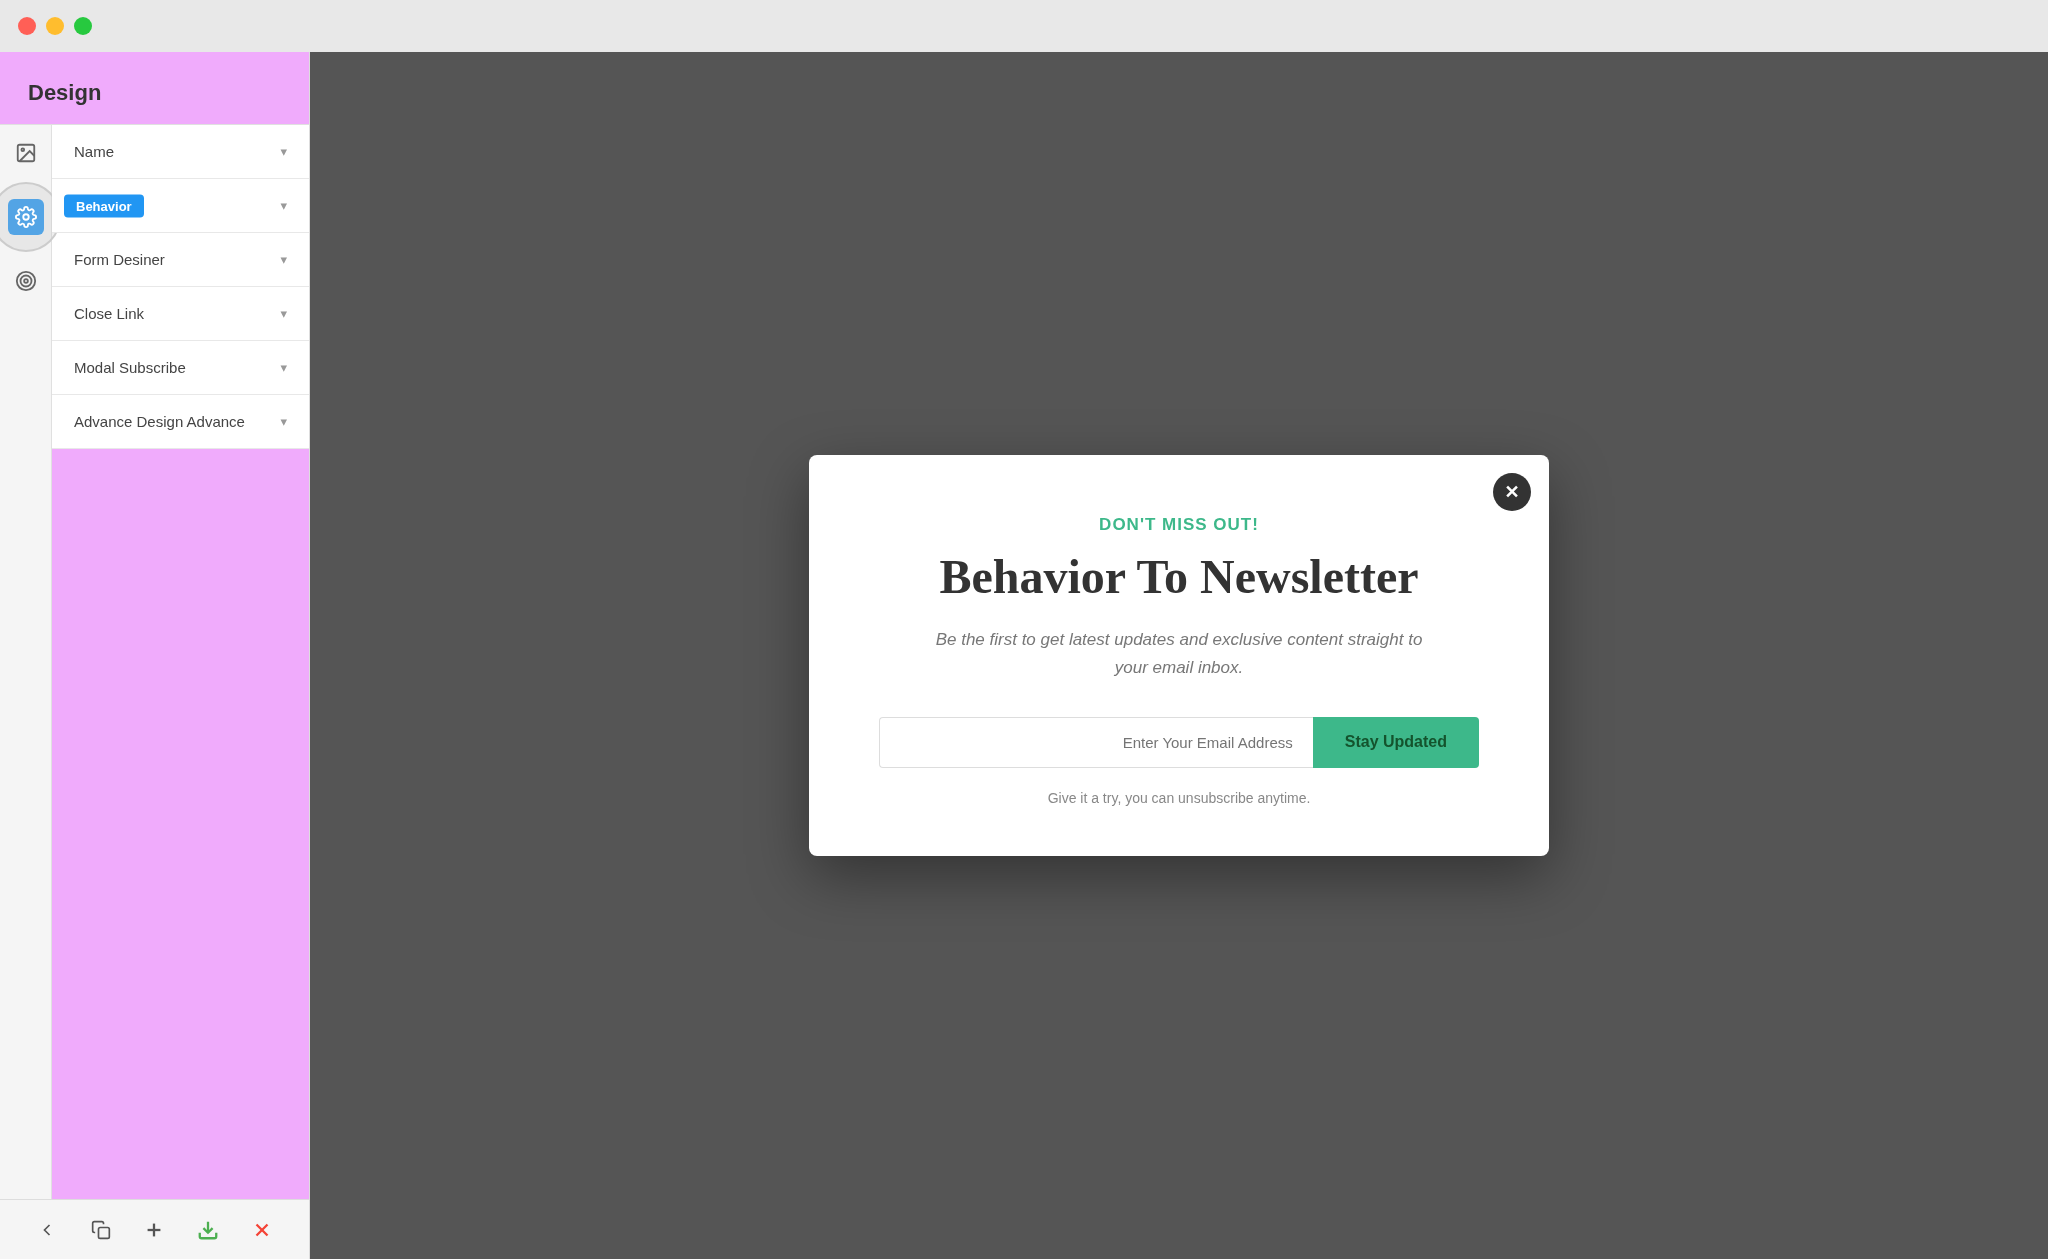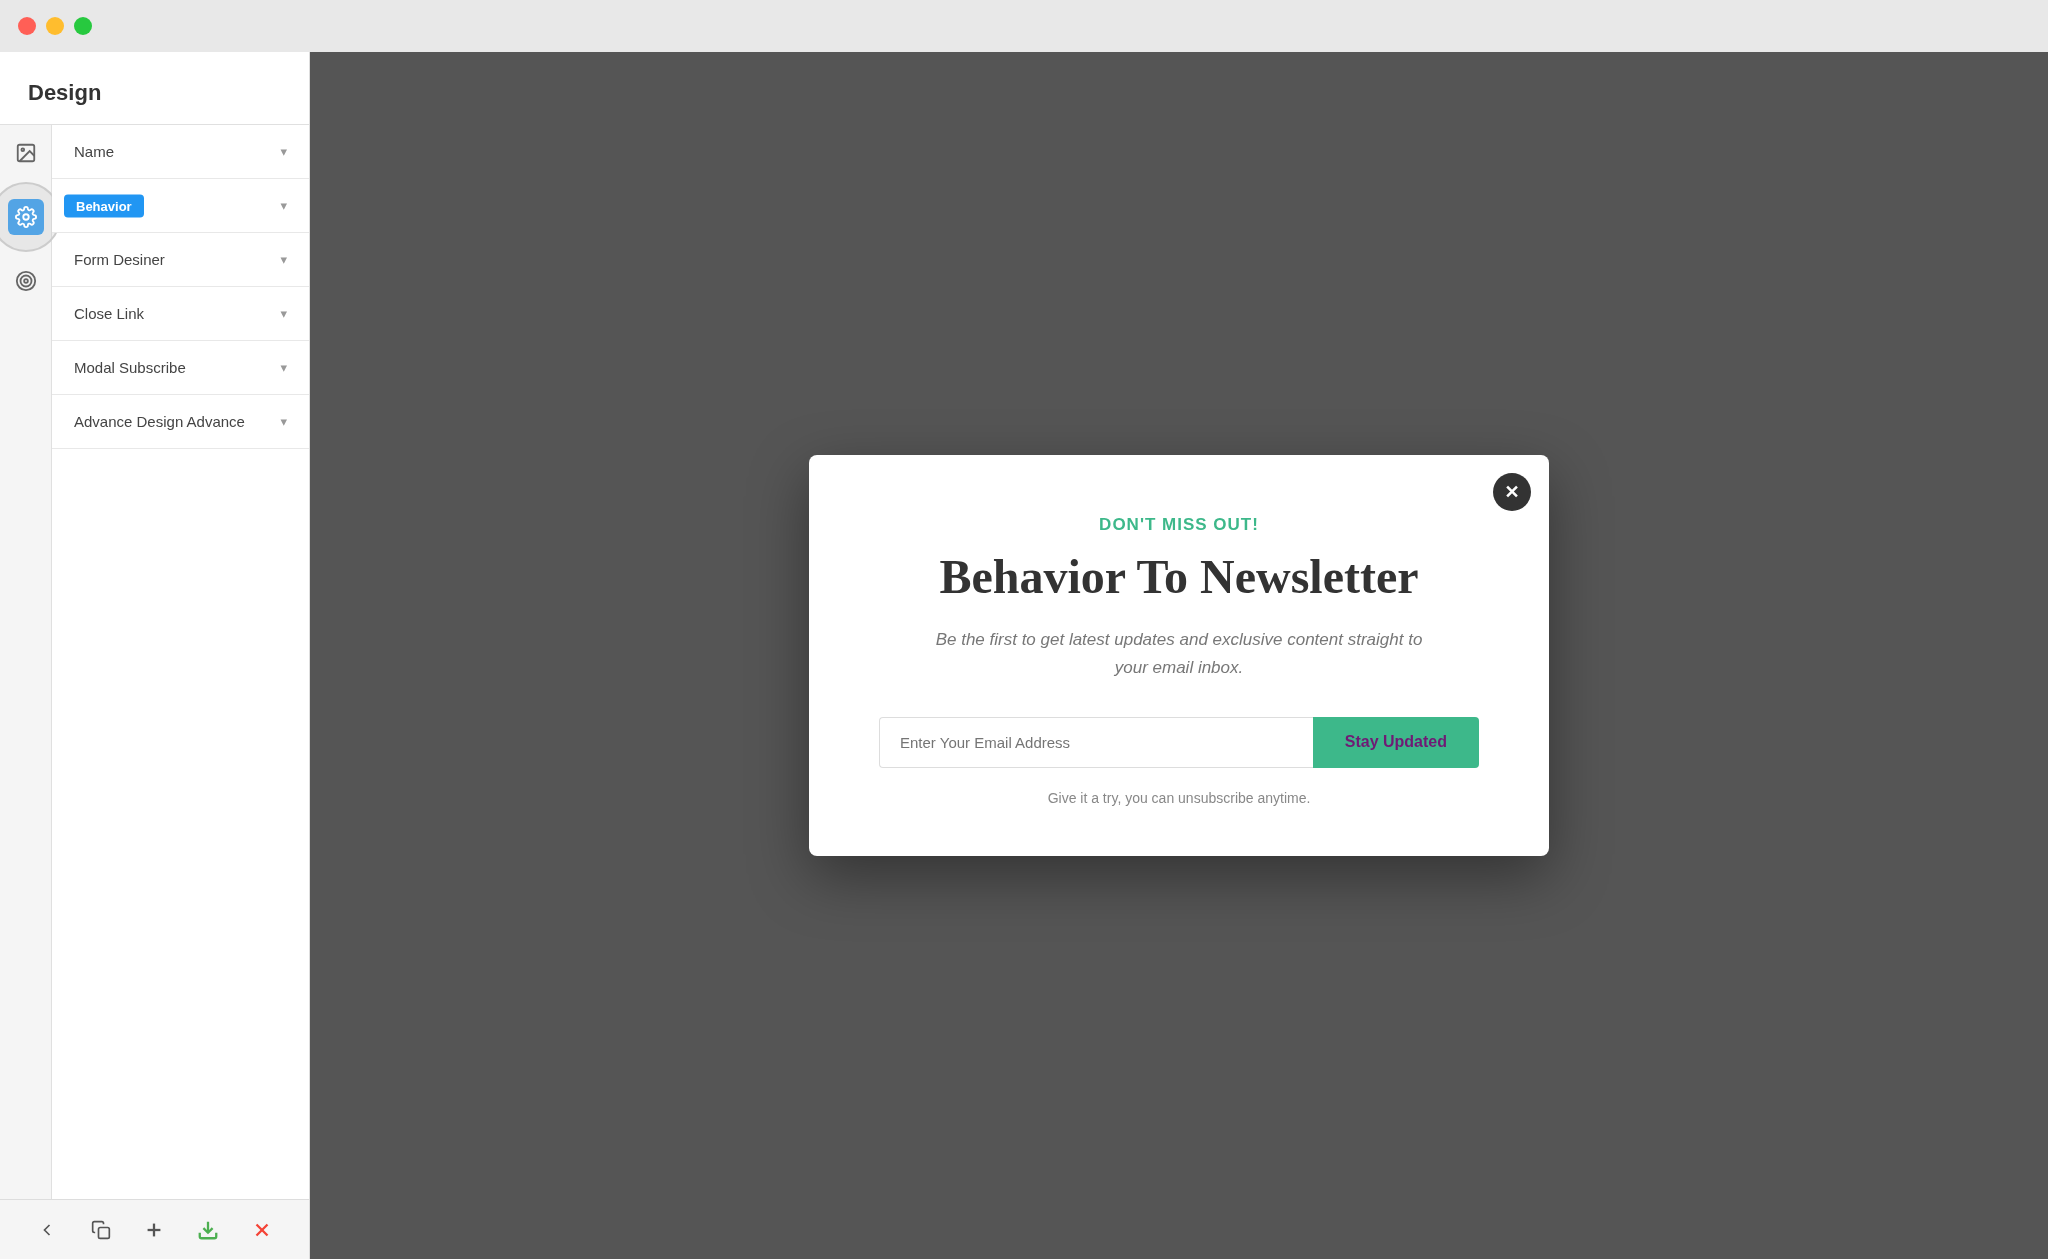--- a/index.html
+++ b/index.html
@@ -38,21 +38,21 @@
     
     .main-layout {
       display: flex;
       flex: 1;
       overflow: hidden;
     }
 
     
     .sidebar {
       width: 310px;
-      background: #ffffff;
+      background: #f0abfc;
       border-right: 1px solid #ddd;
       display: flex;
       flex-direction: column;
       flex-shrink: 0;
     }
 
     .sidebar-header {
       padding: 28px 28px 18px 28px;
       font-size: 22px;
       font-weight: 600;
@@ -236,26 +236,27 @@
 
     .modal-email-input {
       flex: 1;
       padding: 16px 20px;
       border: 1px solid #ddd;
       border-right: none;
       border-radius: 4px 0 0 4px;
       font-size: 15px;
       color: #aaa;
       outline: none;
+      text-align: right;
     }
 
     .modal-submit-btn {
       padding: 16px 32px;
       background: #3db88a;
-      color: #701a75;
+      color: #14532d;
       border: none;
       border-radius: 0 4px 4px 0;
       font-size: 16px;
       font-weight: 600;
       cursor: pointer;
       white-space: nowrap;
     }
 
     .modal-footer-text {
       font-size: 14px;

